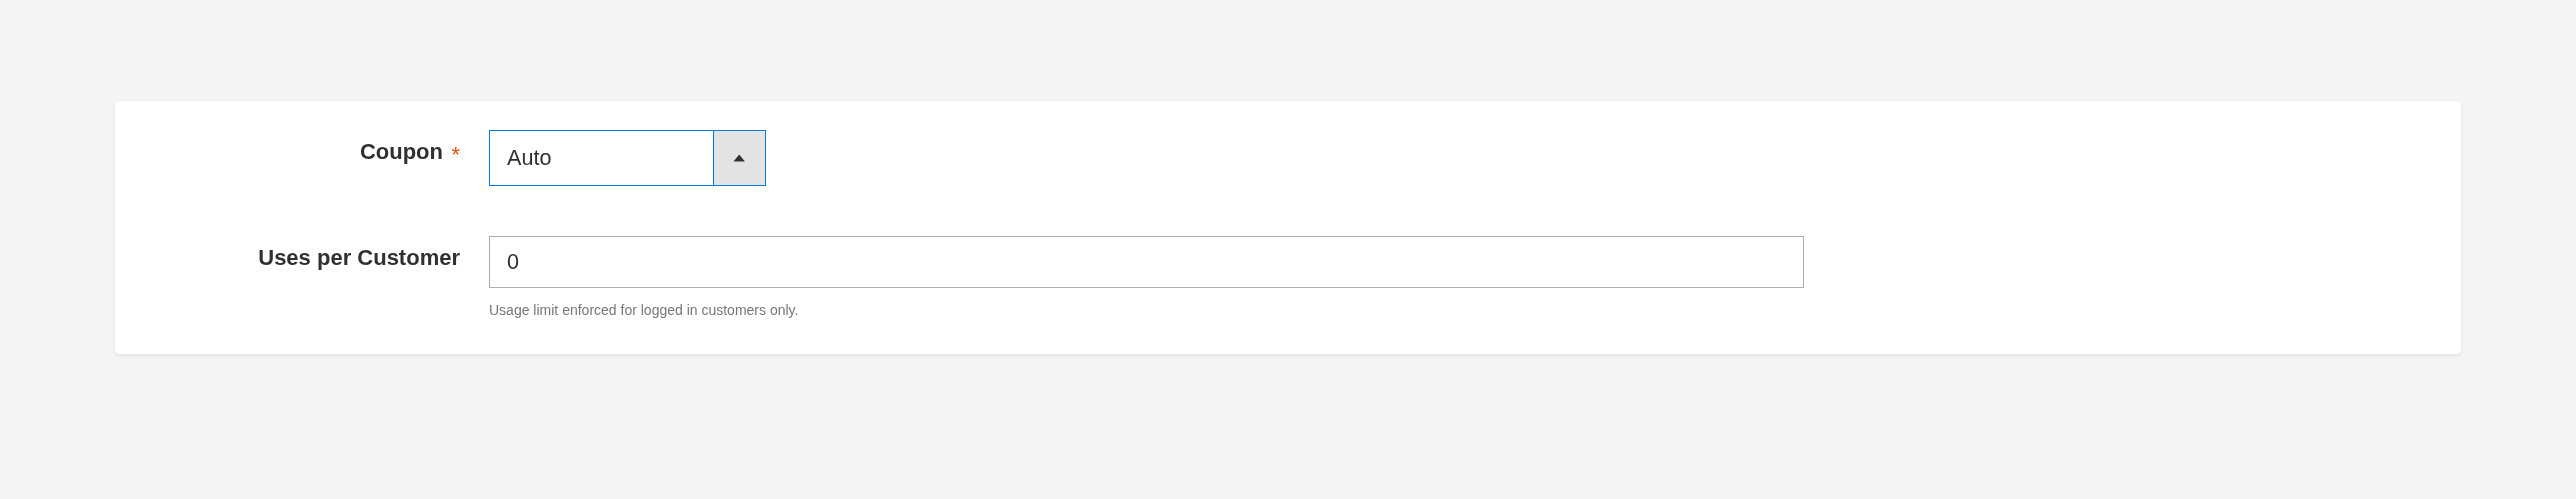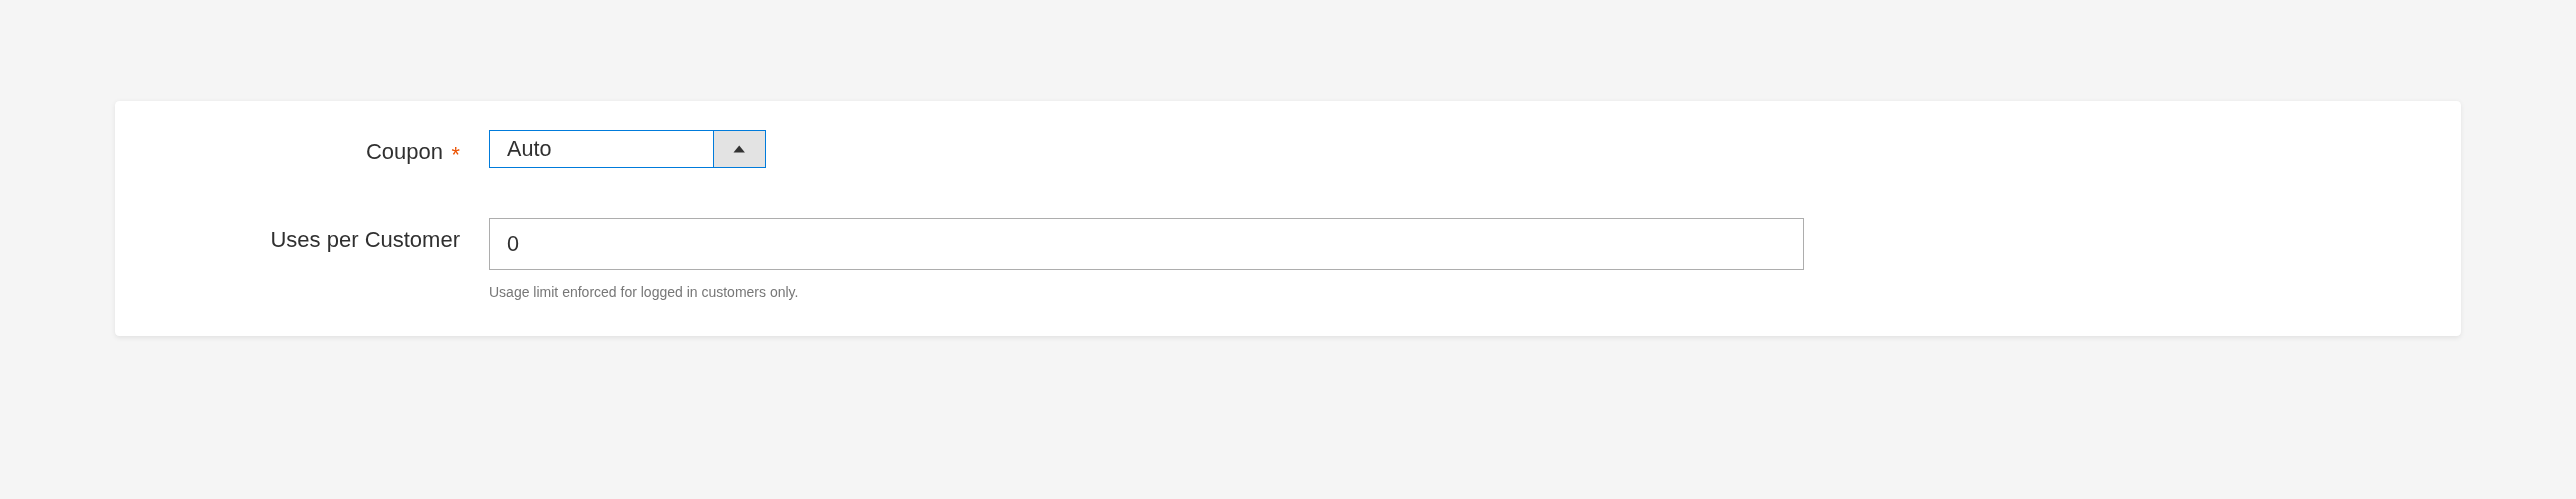--- a/index.html
+++ b/index.html
@@ -38,41 +38,41 @@
       text-align: right;
       padding-right: 29px;
       padding-top: 8.6px;
       display: flex;
       justify-content: flex-end;
       align-items: center;
       gap: 8.6px;
     }
     
     .label-text {
-      font-weight: 400;
+      font-weight: 700;
       color: #303030;
       font-size: 22px;
     }
     
     .required-mark {
       color: #eb5202;
       font-size: 21.6px;
       line-height: 1;
       position: relative;
       top: 2.9px;
     }
     
     .field-col {
       flex: 1;
     }
     
     .select-wrap {
       display: inline-flex;
       border: 1.4px solid #007bdb;
-      height: 38px;
+      height: 56px;
       background: #fff;
     }
     
     .select-value {
       display: flex;
       align-items: center;
       padding: 0 17px;
       min-width: 223px;
       color: #303030;
       font-size: 21.6px;

